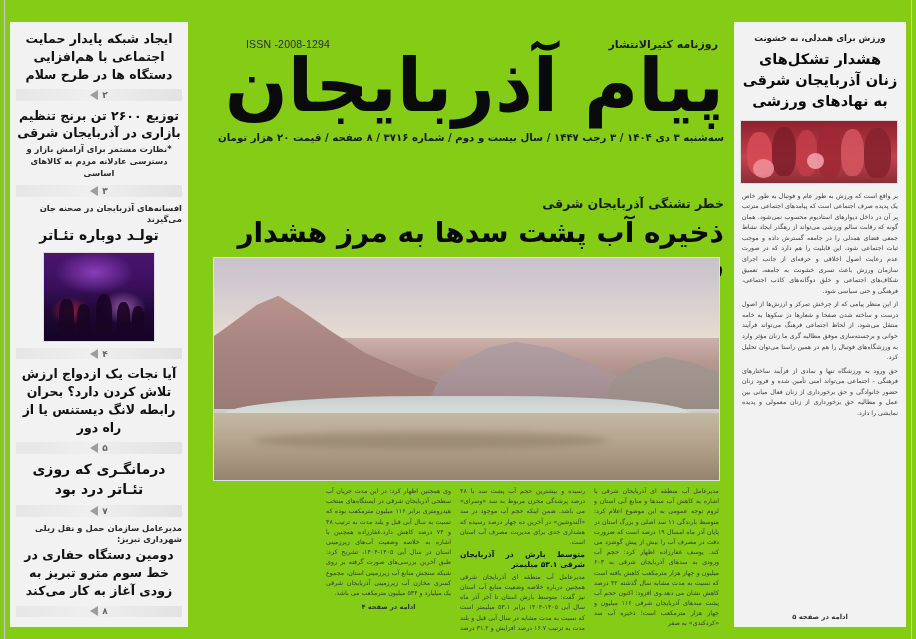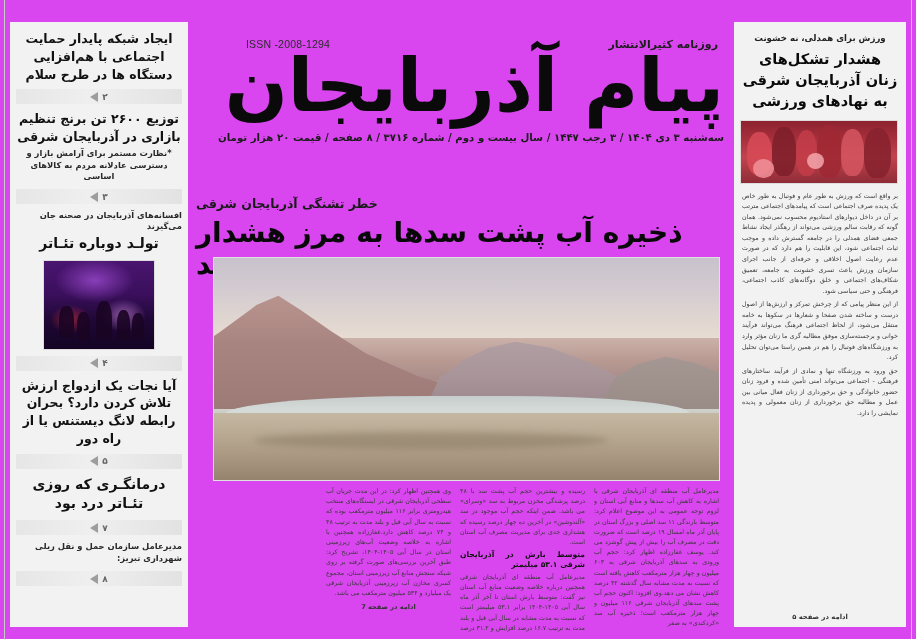--- a/index.html
+++ b/index.html
@@ -8,21 +8,21 @@
     padding: 0;
     background: #ffffff;
   }
   body {
     font-family: "DejaVu Sans", "Liberation Sans", sans-serif;
   }
   .page {
     position: relative;
     width: 916px;
     height: 639px;
-    background: #d946ef;
+    background: #84cc16;
     overflow: hidden;
     box-sizing: border-box;
   }
   .edge-rule {
     position: absolute;
     top: 0;
     bottom: 0;
     width: 1px;
     background: #c9c9c9;
   }
@@ -156,21 +156,21 @@
     color: #1b1b1b;
     letter-spacing: -0.1px;
   }
 
   
   .lead {
     position: absolute;
     top: 196px;
     left: 196px;
     width: 528px;
-    text-align: left;
+    text-align: right;
   }
   .lead-kicker {
     font-size: 12.5px;
     font-weight: bold;
     color: #1a1a1a;
   }
   .lead-title {
     font-size: 28px;
     font-weight: bold;
     color: #080808;
@@ -381,20 +381,21 @@
     <div class="side-item">
       <div class="side-title big">درمانگـری که روزی تئـاتر درد بود</div>
     </div>
     <div class="pagemark">
       <span class="num">۷</span>
       <span class="tri"></span>
     </div>
 
     <div class="side-item">
       <div class="side-kicker">مدیرعامل سازمان حمل و نقل ریلی شهرداری تبریز:</div>
+      <div class="side-title">دومین دستگاه حفاری در خط سوم مترو تبریز به زودی آغاز به کار می‌کند</div>
     </div>
     <div class="pagemark">
       <span class="num">۸</span>
       <span class="tri"></span>
     </div>
 
   </div>
 
   <div class="masthead">
     <div class="issn">ISSN -2008-1294</div>
@@ -424,21 +425,21 @@
     </div>
 
     <div class="bcol">
       <p>رسیده و بیشترین حجم آب پشت سد با ۴۸ درصد پرشدگی مخزن مربوط به سد «وسرای» می باشد. ضمن اینکه حجم آب موجود در سد «آلندوشین» در آخرین ده چهار درصد رسیده که هشداری جدی برای مدیریت مصرف آب استان است.</p>
       <div class="sub">متوسط بارش در آذربایجان شرقی ۵۳.۱ میلیمتر</div>
       <p>مدیرعامل آب منطقه ای آذربایجان شرقی همچنین درباره خلاصه وضعیت منابع آب استان نیز گفت: متوسط بارش استان تا آخر آذر ماه سال آبی ۱۴۰۵-۱۴۰۴ برابر ۵۳.۱ میلیمتر است که نسبت به مدت مشابه در سال آبی قبل و بلند مدت به ترتیب ۱۶.۷ درصد افزایش و ۳۱.۲ درصد کاهش نشان می دهد.</p>
     </div>
 
     <div class="bcol">
       <p>وی همچنین اظهار کرد: در این مدت جریان آب سطحی آذربایجان شرقی در ایستگاه‌های منتخب هیدرومتری برابر ۱۱۶ میلیون مترمکعب بوده که نسبت به سال آبی قبل و بلند مدت به ترتیب ۴۸ و ۷۴ درصد کاهش دارد.غفارزاده همچنین با اشاره به خلاصه وضعیت آب‌های زیرزمینی استان در سال آبی ۱۴۰۵-۱۴۰۴، تشریح کرد: طبق آخرین بررسی‌های صورت گرفته بر روی شبکه سنجش منابع آب زیرزمینی استان، مجموع کسری مخازن آب زیرزمینی آذربایجان شرقی یک میلیارد و ۵۳۴ میلیون مترمکعب می باشد.</p>
-      <div class="cont-note">ادامه در صفحه 7</div>
+      <div class="cont-note">ادامه در صفحه ۴</div>
     </div>
 
   </div>
 
   <div class="rightcol">
     <div class="r-kicker">ورزش برای همدلی، نه خشونت</div>
     <div class="r-title">هشدار تشکل‌های زنان آذربایجان شرقی به نهادهای ورزشی</div>
 
     <div class="r-photo">
       <div class="blob" style="left:4%;top:18%;width:16%;height:70%;background:#d64a55;"></div>

